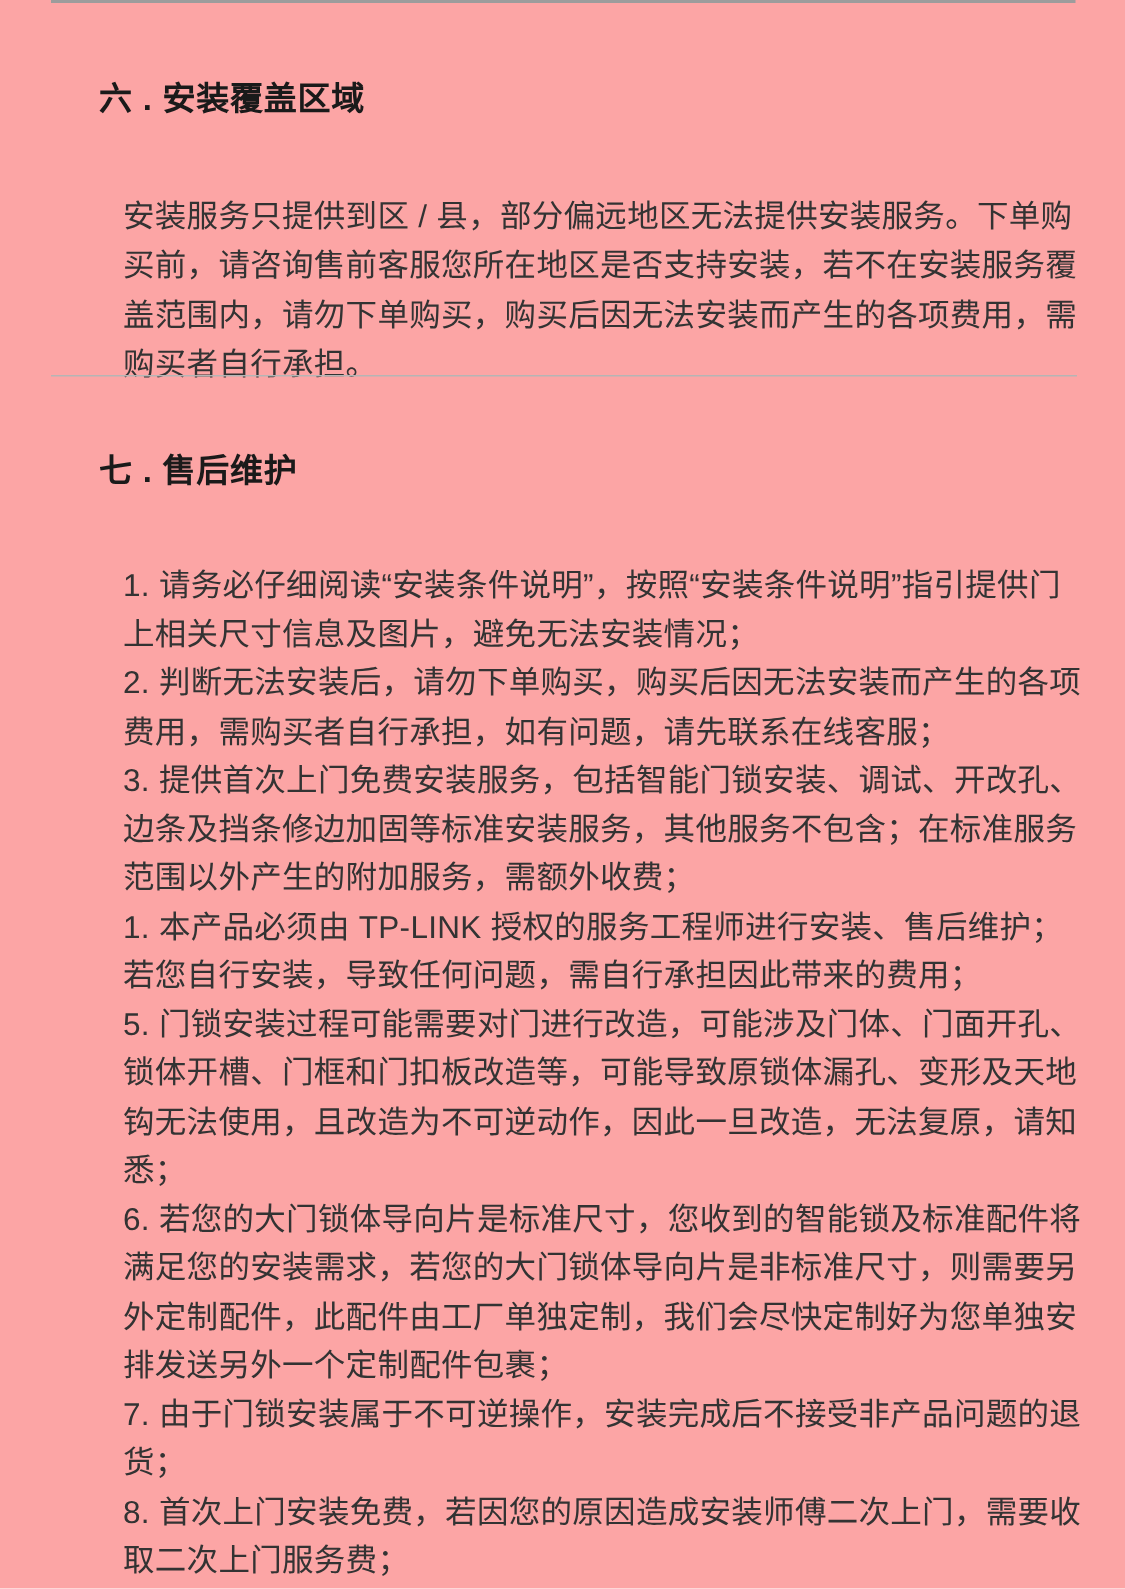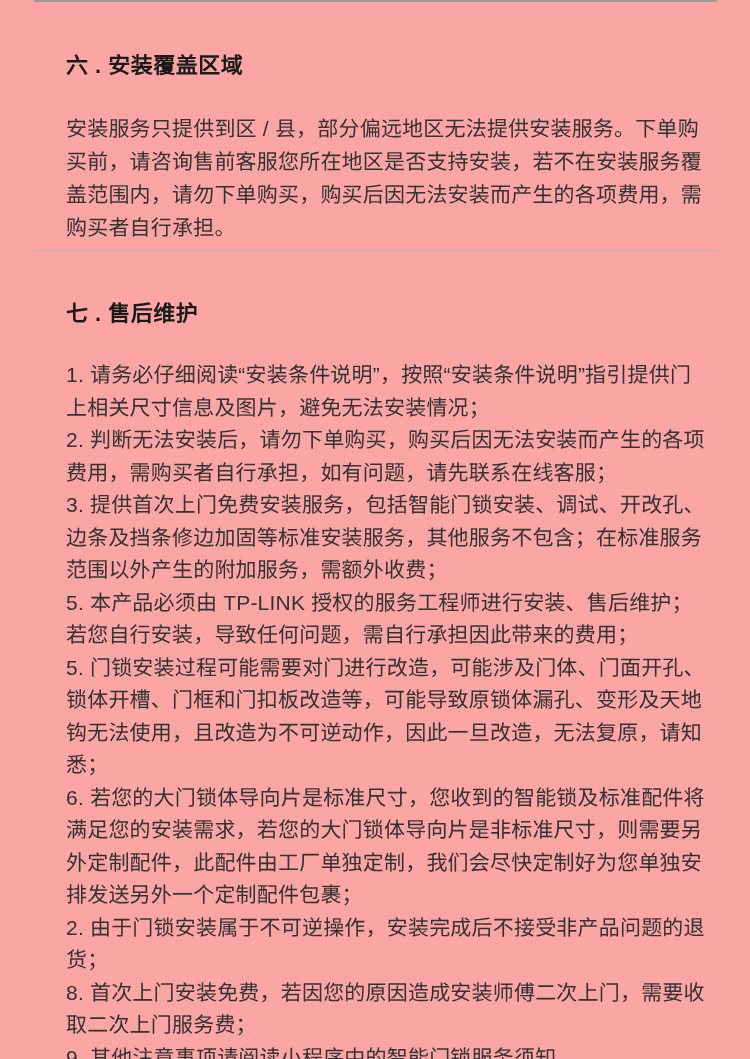--- a/index.html
+++ b/index.html
@@ -32,21 +32,21 @@
     color: #1a1a1a;
     letter-spacing: 0.5px;
     white-space: nowrap;
   }
   .heading-1 { top: 47px; }
   .heading-2 { top: 295px; }
   .body-text {
     position: absolute;
     left: 66px;
     width: 646px;
-    margin: 0;
+    margin: 16px;
     font-size: 21px;
     color: #333333;
     letter-spacing: 0.2px;
   }
   .coverage-para {
     top: 112px;
     line-height: 33px;
   }
   .section-divider {
     position: absolute;
@@ -76,21 +76,21 @@
   <p class="body-text coverage-para">安装服务只提供到区 / 县，部分偏远地区无法提供安装服务。下单购买前，请咨询售前客服您所在地区是否支持安装，若不在安装服务覆盖范围内，请勿下单购买，购买后因无法安装而产生的各项费用，需购买者自行承担。</p>
 
   <div class="section-divider"></div>
 
   <h2 class="heading heading-2">七 . 售后维护</h2>
 
   <div class="body-text precautions-list">
     <p>1. 请务必仔细阅读“安装条件说明”，按照“安装条件说明”指引提供门上相关尺寸信息及图片，避免无法安装情况；</p>
     <p>2. 判断无法安装后，请勿下单购买，购买后因无法安装而产生的各项费用，需购买者自行承担，如有问题，请先联系在线客服；</p>
     <p>3. 提供首次上门免费安装服务，包括智能门锁安装、调试、开改孔、边条及挡条修边加固等标准安装服务，其他服务不包含；在标准服务范围以外产生的附加服务，需额外收费；</p>
-    <p>5. 本产品必须由 TP-LINK 授权的服务工程师进行安装、售后维护；若您自行安装，导致任何问题，需自行承担因此带来的费用；</p>
+    <p>1. 本产品必须由 TP-LINK 授权的服务工程师进行安装、售后维护；若您自行安装，导致任何问题，需自行承担因此带来的费用；</p>
     <p>5. 门锁安装过程可能需要对门进行改造，可能涉及门体、门面开孔、锁体开槽、门框和门扣板改造等，可能导致原锁体漏孔、变形及天地钩无法使用，且改造为不可逆动作，因此一旦改造，无法复原，请知悉；</p>
     <p>6. 若您的大门锁体导向片是标准尺寸，您收到的智能锁及标准配件将满足您的安装需求，若您的大门锁体导向片是非标准尺寸，则需要另外定制配件，此配件由工厂单独定制，我们会尽快定制好为您单独安排发送另外一个定制配件包裹；</p>
-    <p>2. 由于门锁安装属于不可逆操作，安装完成后不接受非产品问题的退货；</p>
+    <p>7. 由于门锁安装属于不可逆操作，安装完成后不接受非产品问题的退货；</p>
     <p>8. 首次上门安装免费，若因您的原因造成安装师傅二次上门，需要收取二次上门服务费；</p>
     <p>9. 其他注意事项请阅读小程序中的智能门锁服务须知。</p>
   </div>
 
 </div>
 
 </body></html>

